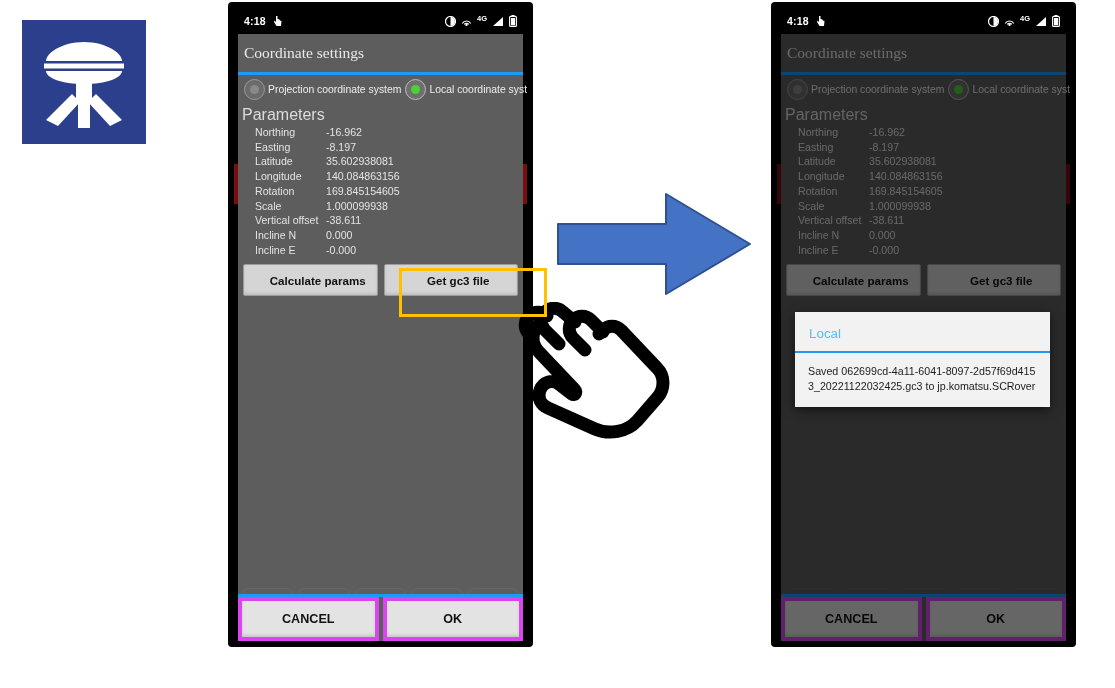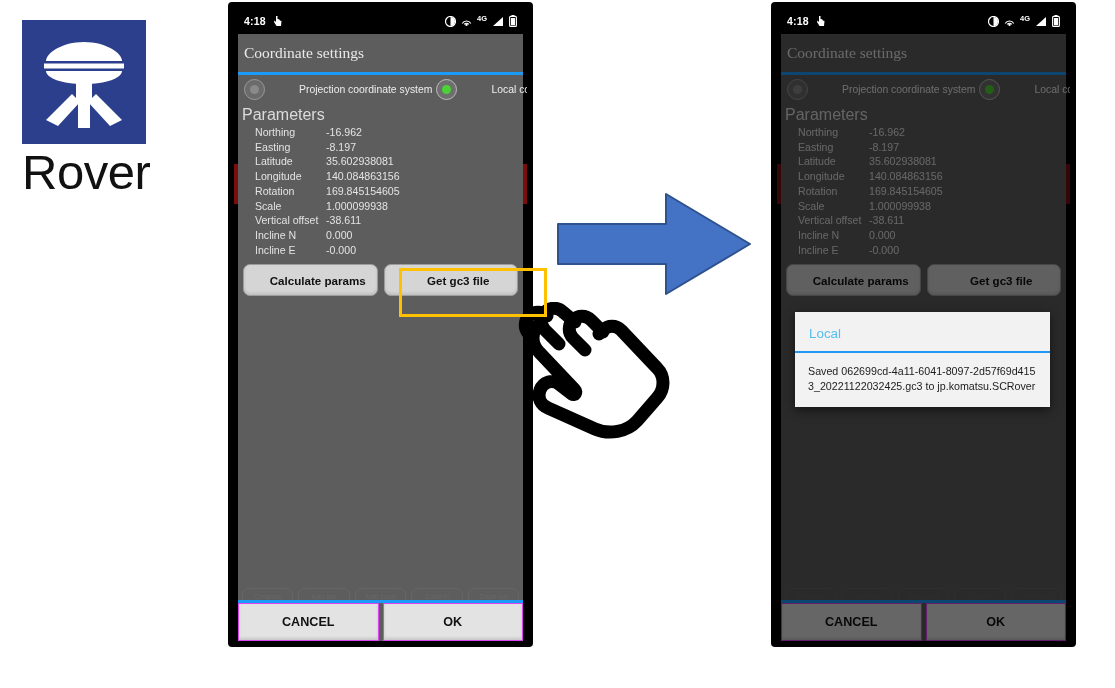--- a/index.html
+++ b/index.html
@@ -81,52 +81,52 @@
   }
   .radio{
     width:19px;height:19px;border-radius:50%;
     border:1.5px solid #9a9a9a;background:#6b6b6b;
     display:flex;align-items:center;justify-content:center;
     flex:none;margin:0 3px 0 4px;
   }
   .radio i{width:9px;height:9px;border-radius:50%;background:#8a8a8a;display:block;}
   .radio.on{border-color:#bdbdbd;background:#6f6f6f;}
   .radio.on i{background:#4CD137;}
-  .radio-label{color:#ededed;font-size:10.4px;white-space:nowrap;margin-left:31px;}
+  .radio-label{color:#ededed;font-size:10.4px;white-space:nowrap;}
 
   .params-title{
     color:#dcdcdc;font-size:16px;
     padding:3px 12px 1px 4px;
   }
   .prow{
     display:flex;font-size:10.6px;color:#e3e3e3;
     line-height:14.7px;
   }
   .pname{width:88px;padding-left:17px;box-sizing:border-box;}
   .pval{}
 
   .btnrow{
     display:flex;gap:6px;margin:7px 5px 0 5px;
   }
   .gbtn{
     flex:1;background:#d5d5d5;
     border:1px solid #9c9c9c;
-    border-radius:7px;
+    border-radius:2px;
     height:30px;
     display:flex;align-items:center;justify-content:center;
     font-size:11.6px;font-weight:bold;color:#111;
     box-shadow:inset 0 -2px 3px rgba(0,0,0,.10);
     padding-left:15px;
   }
 
   .bottombar{position:absolute;left:0;bottom:0;width:100%;}
   .bottombar .blueline{height:3px;}
   .bbtns{display:flex;gap:4px;background:#5d5d5d;padding:0;}
   .bbtn{
-    flex:1;background:#e3e3e3;border:1px solid #d946ef;
+    flex:1;background:#e3e3e3;border:4px solid #d946ef;
     height:36px;display:flex;align-items:center;justify-content:center;
     font-size:12.6px;font-weight:bold;color:#111;
     box-shadow:inset 0 -2px 3px rgba(0,0,0,.12);
   }
 
   
   .ghostchips{
     position:absolute;left:0;bottom:36px;width:100%;
     display:flex;gap:5px;padding:0 4px;box-sizing:border-box;
     opacity:.55;
@@ -191,21 +191,20 @@
     <svg width="124" height="124" viewBox="0 0 124 124">
       <path d="M62 22 C40 22 24 33 24 41 L100 41 C100 33 84 22 62 22 Z" fill="#fff"></path>
       <rect x="22" y="43.5" width="80" height="5" fill="#fff"></rect>
       <path d="M24 51 L100 51 C100 58 84 64 62 64 C40 64 24 58 24 51 Z" fill="#fff"></path>
       <rect x="54" y="62" width="16" height="22" fill="#fff"></rect>
       <rect x="56" y="80" width="12" height="28" fill="#fff"></rect>
       <path d="M58 82 L36 106 L24 100 L50 74 Z" fill="#fff"></path>
       <path d="M66 82 L88 106 L100 100 L74 74 Z" fill="#fff"></path>
     </svg>
   </div>
-  <div class="logo-caption">Rover</div>
 </div>
 
 <div class="phone" id="phone-left">
   <div class="screen">
 
     <div class="statusbar">
       <span class="sb-time">4:18</span>
       <span class="sb-left-icons">
         <svg width="10" height="12" viewBox="0 0 10 12">
           <path d="M3 1 L3 7 L1.5 5.5 L1 7 L3.5 11 L8 11 L8.5 6 L7.5 5.5 L7 6.2 L6.8 4.8 L5.8 4.6 L5.6 4 L4.5 4 L4.5 1 Z" fill="#fff"></path>

